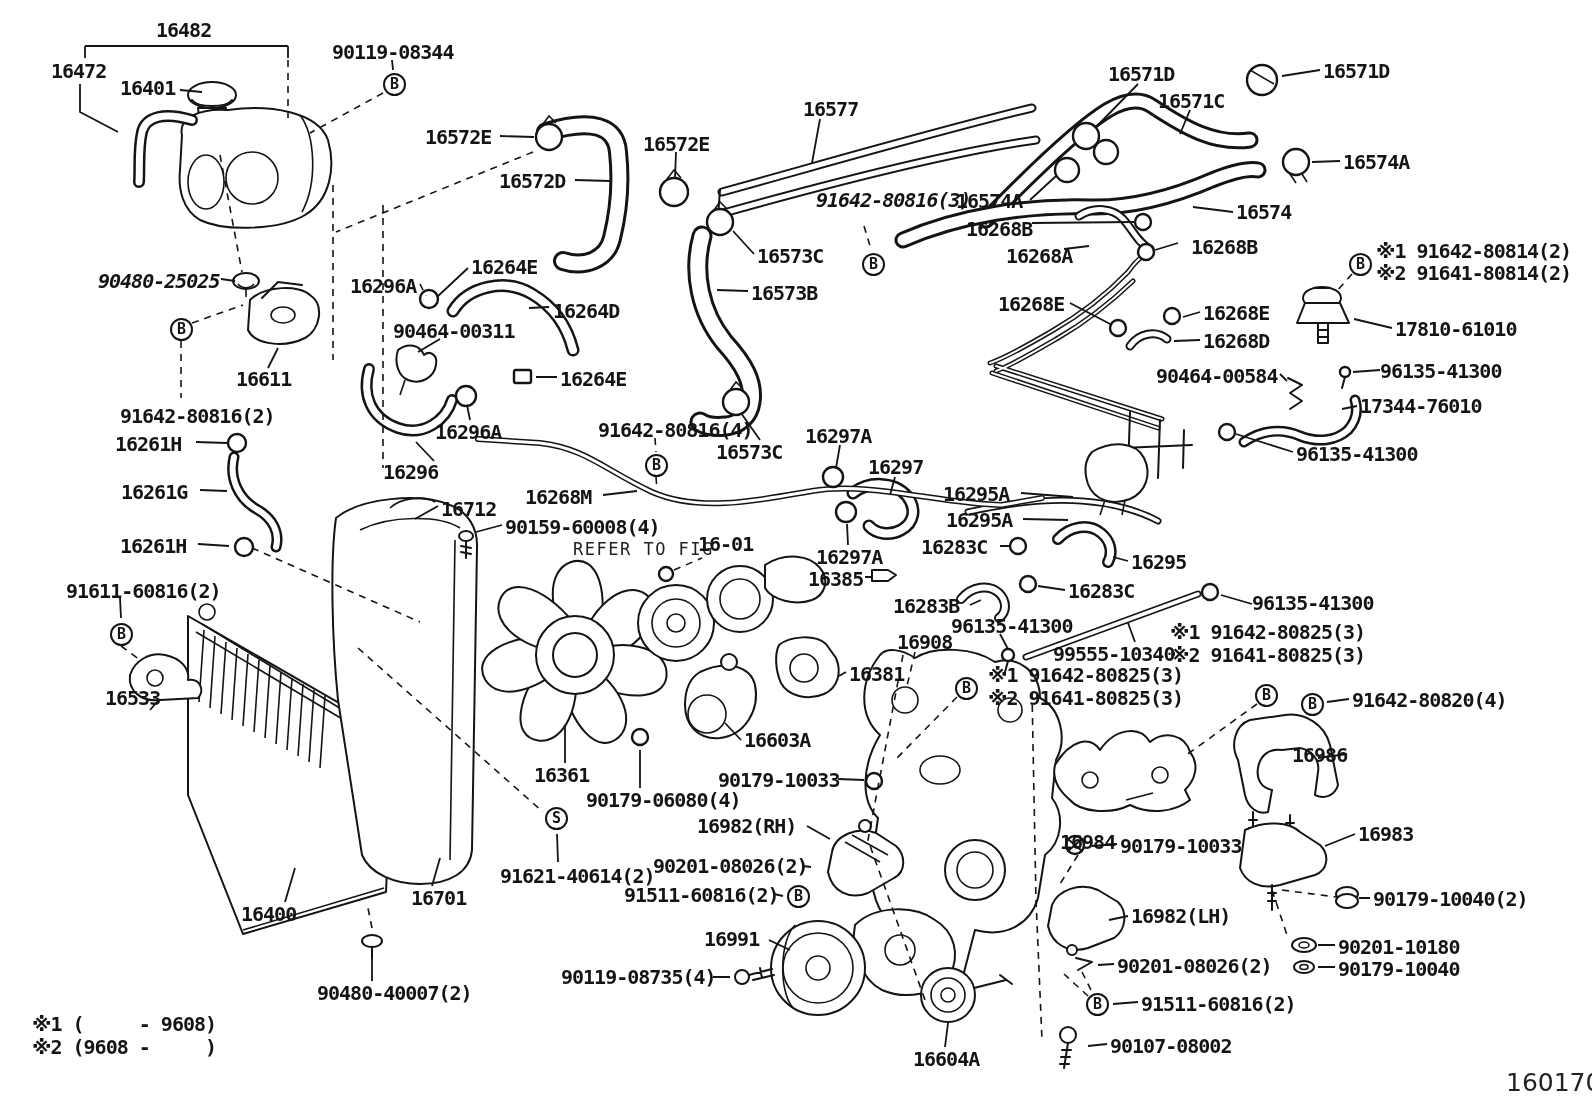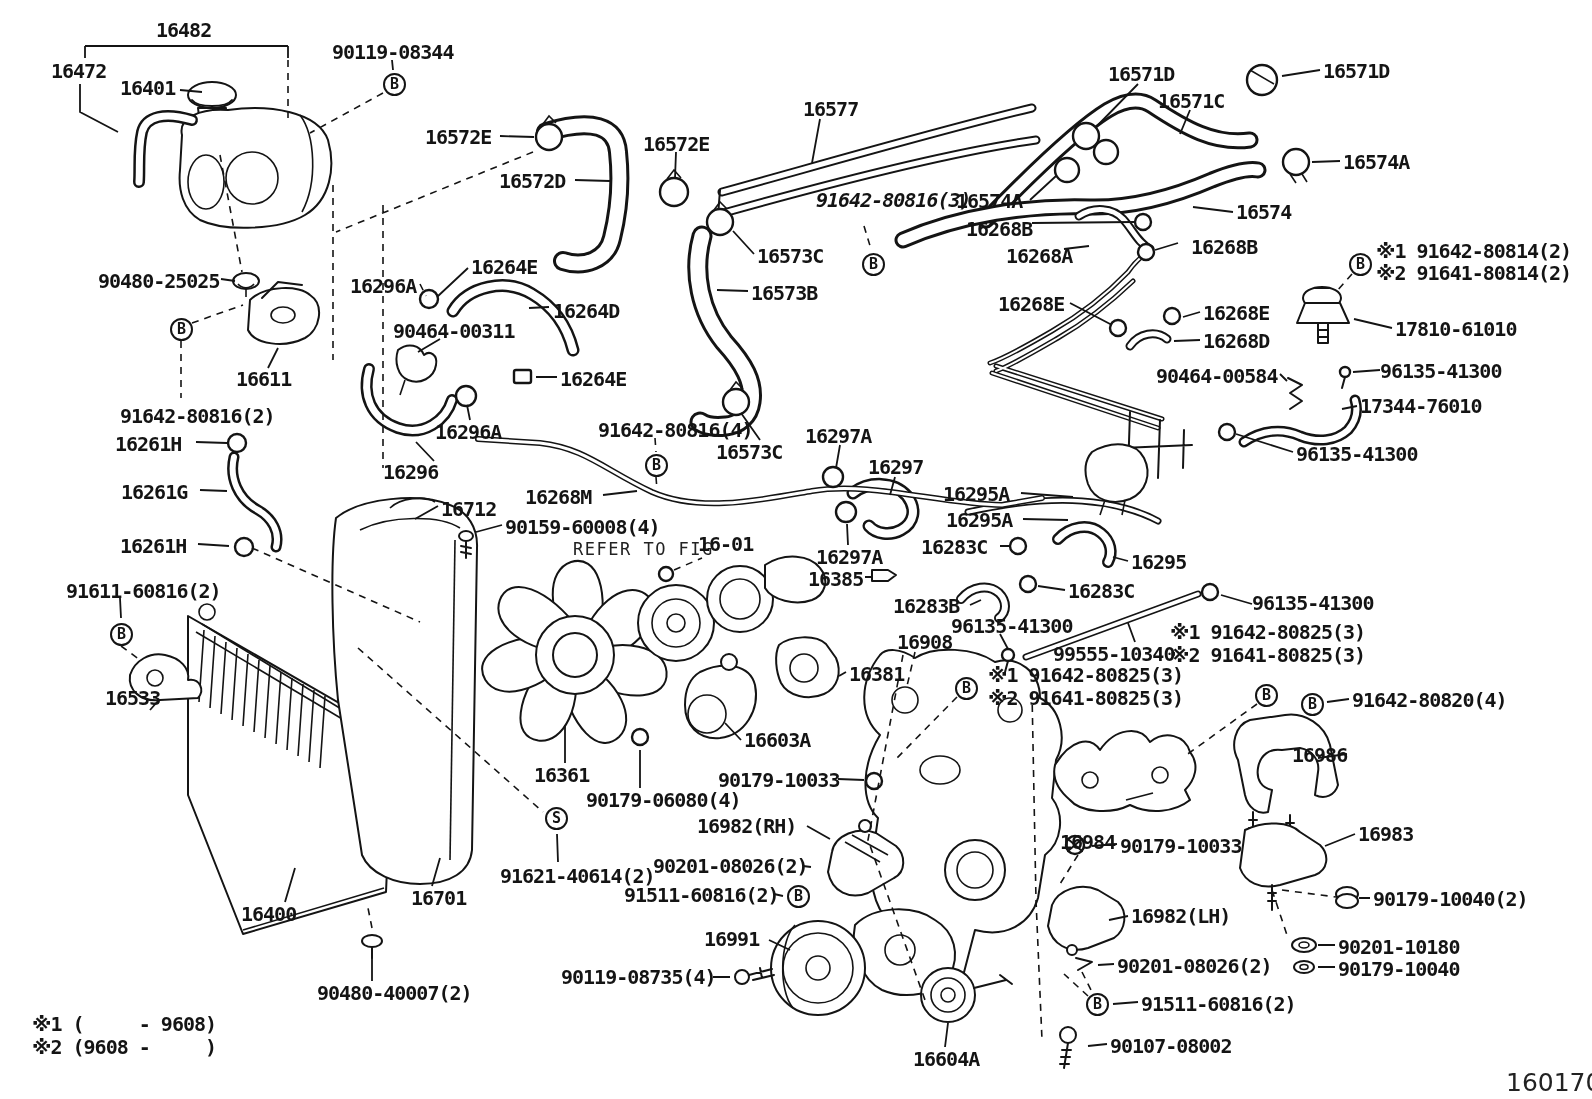--- a/index.html
+++ b/index.html
@@ -306,21 +306,21 @@
     <div class="lbl s-M" style="left: 1376px; top: 241px;">※1 91642-80814(2)</div>
     <div class="lbl s-M" style="left: 1376px; top: 263px;">※2 91641-80814(2)</div>
     <div class="lbl s-L" style="left: 998px; top: 294px;">16268E</div>
     <div class="lbl s-L" style="left: 1203px; top: 303px;">16268E</div>
     <div class="lbl s-L" style="left: 1203px; top: 331px;">16268D</div>
     <div class="lbl s-M" style="left: 1395px; top: 319px;">17810-61010</div>
     <div class="lbl s-M" style="left: 1156px; top: 366px;">90464-00584</div>
     <div class="lbl s-M" style="left: 1380px; top: 361px;">96135-41300</div>
     <div class="lbl s-M" style="left: 1360px; top: 396px;">17344-76010</div>
     <div class="lbl s-M" style="left: 1296px; top: 444px;">96135-41300</div>
-    <div class="lbl s-M" style="left: 98px; top: 271px;">90480-25025</div>
+    <div class="lbl s-M" style="left: 98px; top: 271px; font-style: italic;">90480-25025</div>
     <div class="lbl s-L" style="left: 350px; top: 276px;">16296A</div>
     <div class="lbl s-L" style="left: 471px; top: 257px;">16264E</div>
     <div class="lbl s-L" style="left: 553px; top: 301px;">16264D</div>
     <div class="lbl s-M" style="left: 393px; top: 321px;">90464-00311</div>
     <div class="lbl s-L" style="left: 236px; top: 369px;">16611</div>
     <div class="lbl s-L" style="left: 560px; top: 369px;">16264E</div>
     <div class="lbl s-M" style="left: 120px; top: 406px;">91642-80816(2)</div>
     <div class="lbl s-L" style="left: 115px; top: 434px;">16261H</div>
     <div class="lbl s-L" style="left: 435px; top: 422px;">16296A</div>
     <div class="lbl s-M" style="left: 598px; top: 420px;">91642-80816(4)</div>

